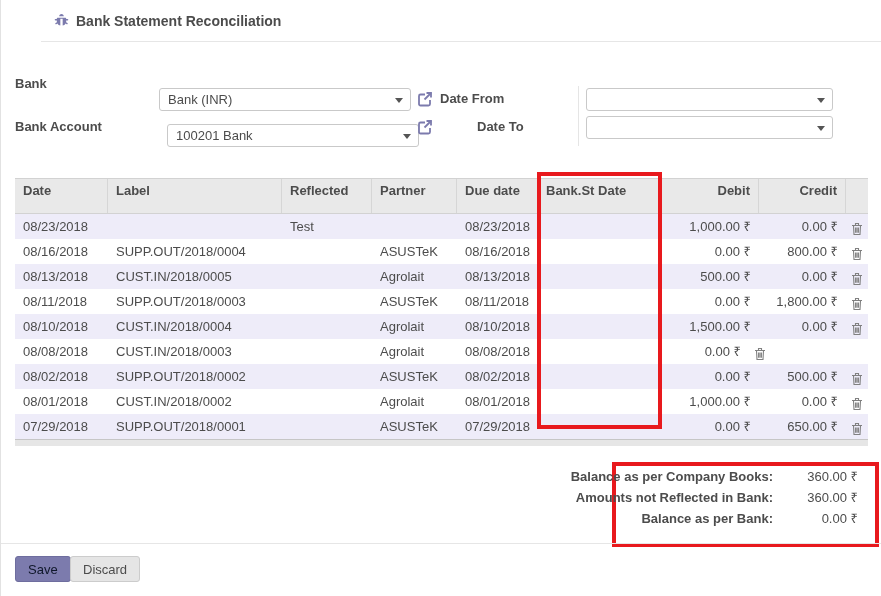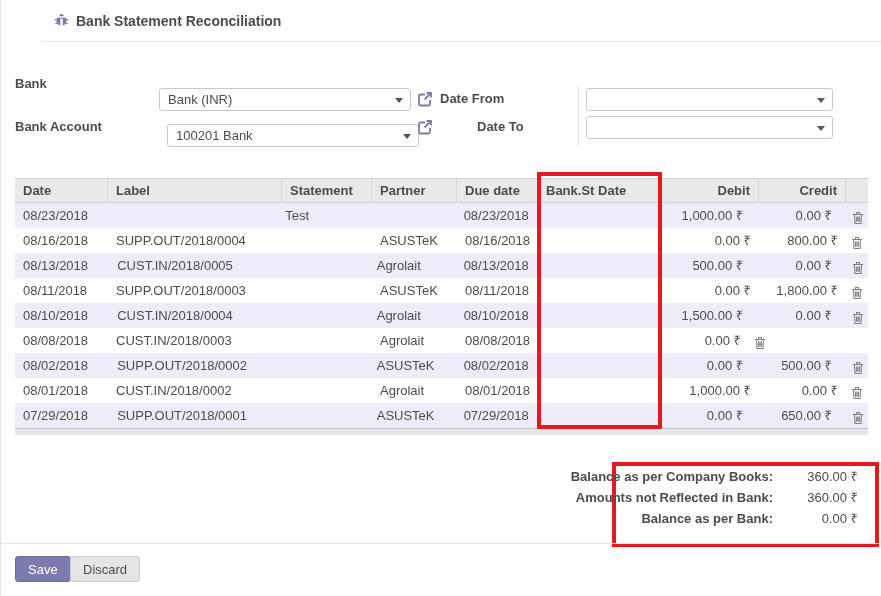--- a/index.html
+++ b/index.html
@@ -29,47 +29,47 @@
   #sel-bank { left:158px; top:88px; width:252px; }
   #sel-bank-account { left:158px; top:124px; width:252px;margin-left:8px; }
   #sel-date-from { left:585px; top:88px; width:247px; }
   #sel-date-to { left:585px; top:116px; width:247px; }
   .extlink { position:absolute; width:16px; height:16px; color:var(--accent,#7c7bad); cursor:pointer; }
   #ext-bank { left:416px; top:91px; }
   #ext-account { left:416px; top:119px; }
   .vdivider { position:absolute; left:577px; top:86px; height:60px; border-left:1px solid #e5e5e5; }
   
   .table { position:absolute; left:14px; top:178px; width:853px; }
-  .thead { display:flex; height:25px; background:var(--table_header_bg,#e9e9e9);
+  .thead { display:flex; height:36px; background:var(--table_header_bg,#e9e9e9);
     border-top:1px solid #d2d2d2; border-bottom:1px solid #d2d2d2; font-weight:bold; line-height:23px; }
   .th { padding:0 8px; border-right:1px solid #d6d6d6; overflow:hidden; white-space:nowrap; }
   .th.w-trash { border-right:none; }
   .trow { display:flex; height:25px; line-height:25px; cursor:pointer; }
-  .trow.odd { background:var(--stripe,#eeecf9);gap:8px; }
+  .trow.odd { background:var(--stripe,#eeecf9); }
   .c { padding:0 8px; overflow:hidden; white-space:nowrap; }
   .w-date{width:93px} .w-label{width:174px} .w-ref{width:90px} .w-partner{width:85px}
   .w-due{width:81px} .w-bankst{width:124px}
   .w-debit{width:97px; text-align:right} .w-credit{width:87px; text-align:right}
   .w-trash{width:22px; padding:0; text-align:center}
   .trash-btn { display:inline-block; width:12px; height:14px; color:#808080; vertical-align:middle; margin-top:-3px; cursor:pointer; }
   .tfoot { height:7px; background:#e6e6e6; border-top:1px solid #c6c6c6; }
   
   .hl { position:absolute; border:4px solid var(--highlight,#e8191d); background:transparent; pointer-events:none; }
   #hl-col { left:536px; top:172px; width:125px; height:257px; }
   #hl-summary { left:611px; top:462px; width:267px; height:85px; }
   
   .summary { position:absolute; top:466px; right:23px; }
   .srow { display:flex; justify-content:flex-end; height:21px; line-height:21px; }
   .slabel { font-weight:bold; white-space:nowrap; }
   .svalue { width:85px; text-align:right; white-space:nowrap; }
   
   .footer-divider { position:absolute; left:0; top:543px; width:100%; border-top:1px solid #e6e6e6; }
   .btn { position:absolute; top:556px; height:26px; border-radius:3px; font-size:13px; padding:0 12px;
     cursor:pointer; font-family:inherit; }
-  .btn-save { left:14px; background:var(--accent,#7c7bad); color:#ffffff; border:1px solid #6e6d9e; }
+  .btn-save { left:14px; background:var(--accent,#7c7bad); color:#0f172a; border:1px solid #6e6d9e; }
   .btn-discard { left:69px; background:#e5e5e5; color:#4c4c4c; border:1px solid #ccc; }
 </style>
 </head>
 <body>
 
 <div class="modal">
 
   <div class="modal-header">
     <span class="bug">
       <svg viewBox="0 0 512 512" width="15" height="15" fill="currentColor" aria-hidden="true">
@@ -116,21 +116,21 @@
   </div>
   <div class="sel" id="sel-date-to">
     <span></span>
     <span class="caret"></span>
   </div>
 
   <div class="table">
     <div class="thead">
       <div class="th w-date">Date</div>
       <div class="th w-label">Label</div>
-      <div class="th w-ref">Statement</div>
+      <div class="th w-ref">Reflected</div>
       <div class="th w-partner">Partner</div>
       <div class="th w-due">Due date</div>
       <div class="th w-bankst">Bank.St Date</div>
       <div class="th w-debit">Debit</div>
       <div class="th w-credit">Credit</div>
       <div class="th w-trash"></div>
     </div>
     <div id="table-body">
         <div class="trow odd">
     <div class="c w-date">08/23/2018</div>

